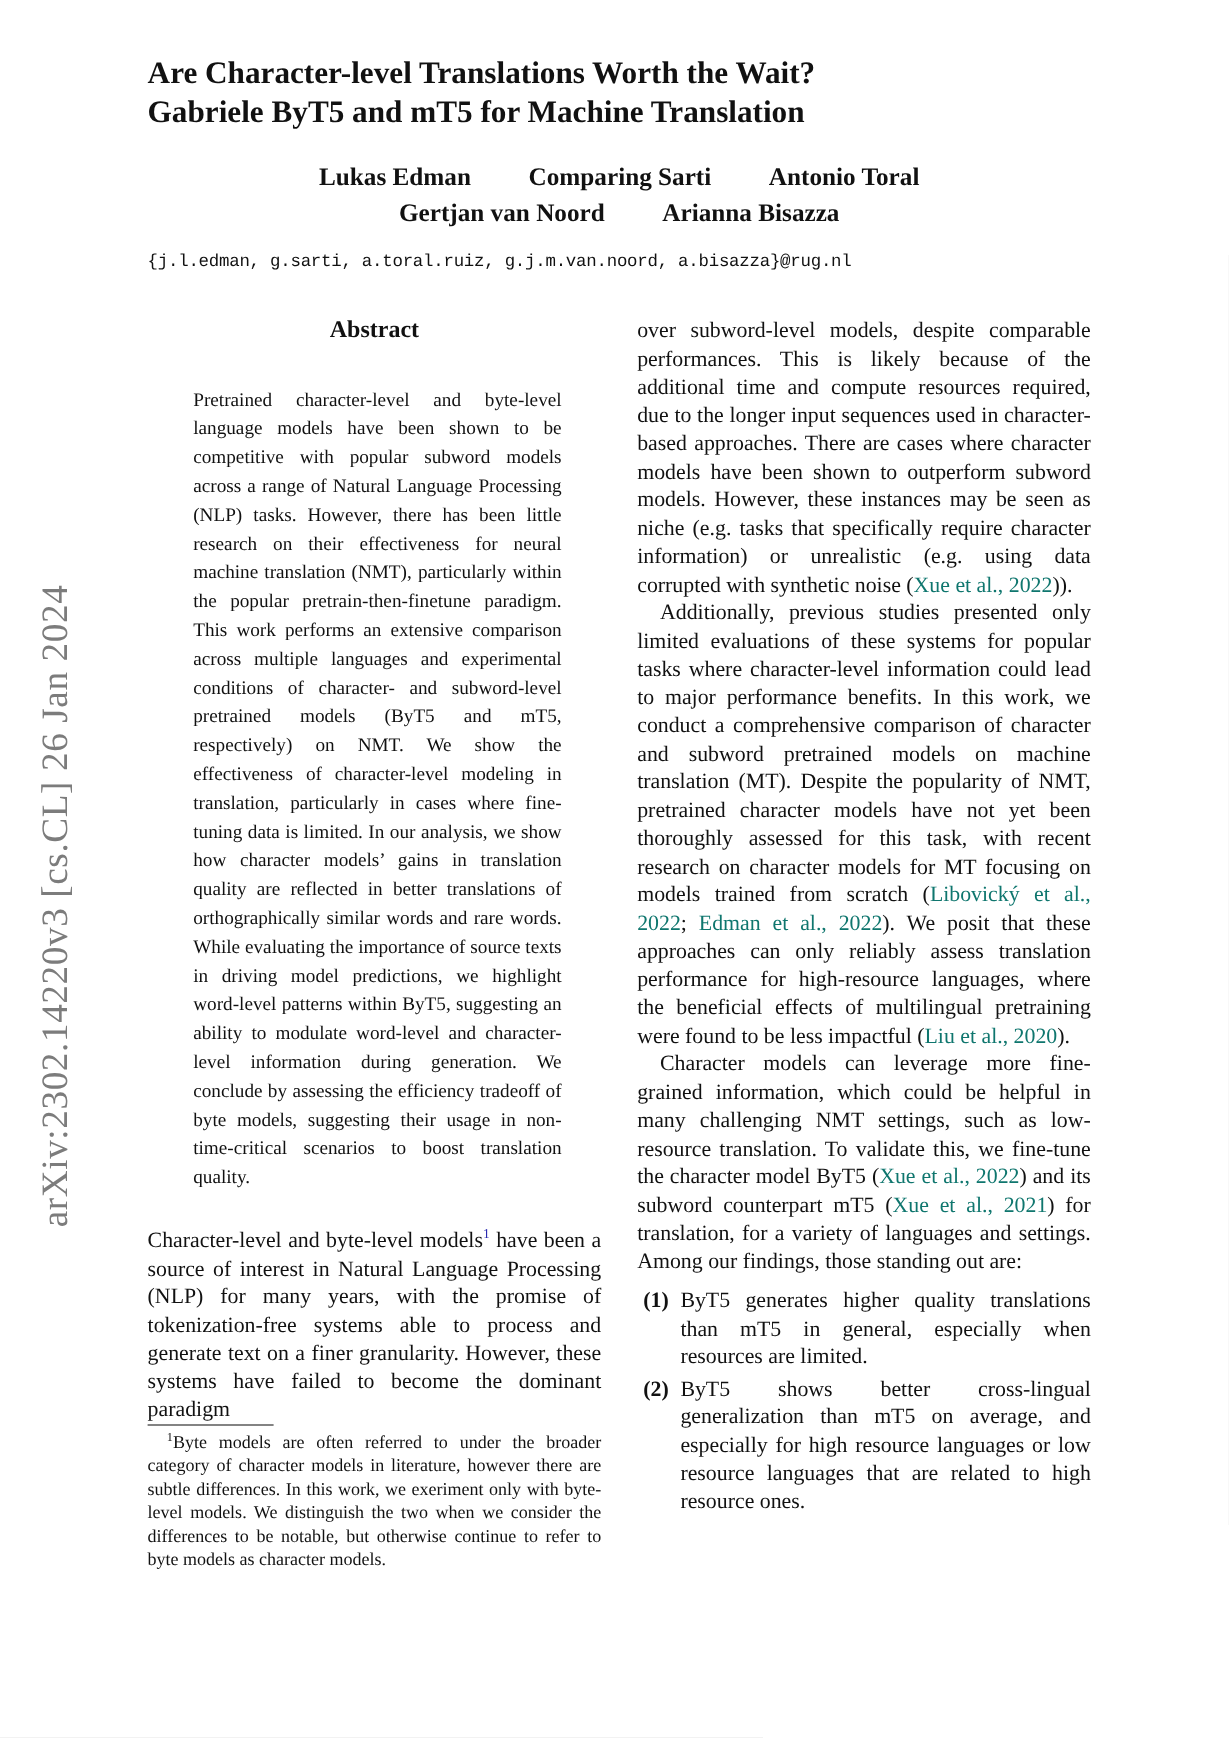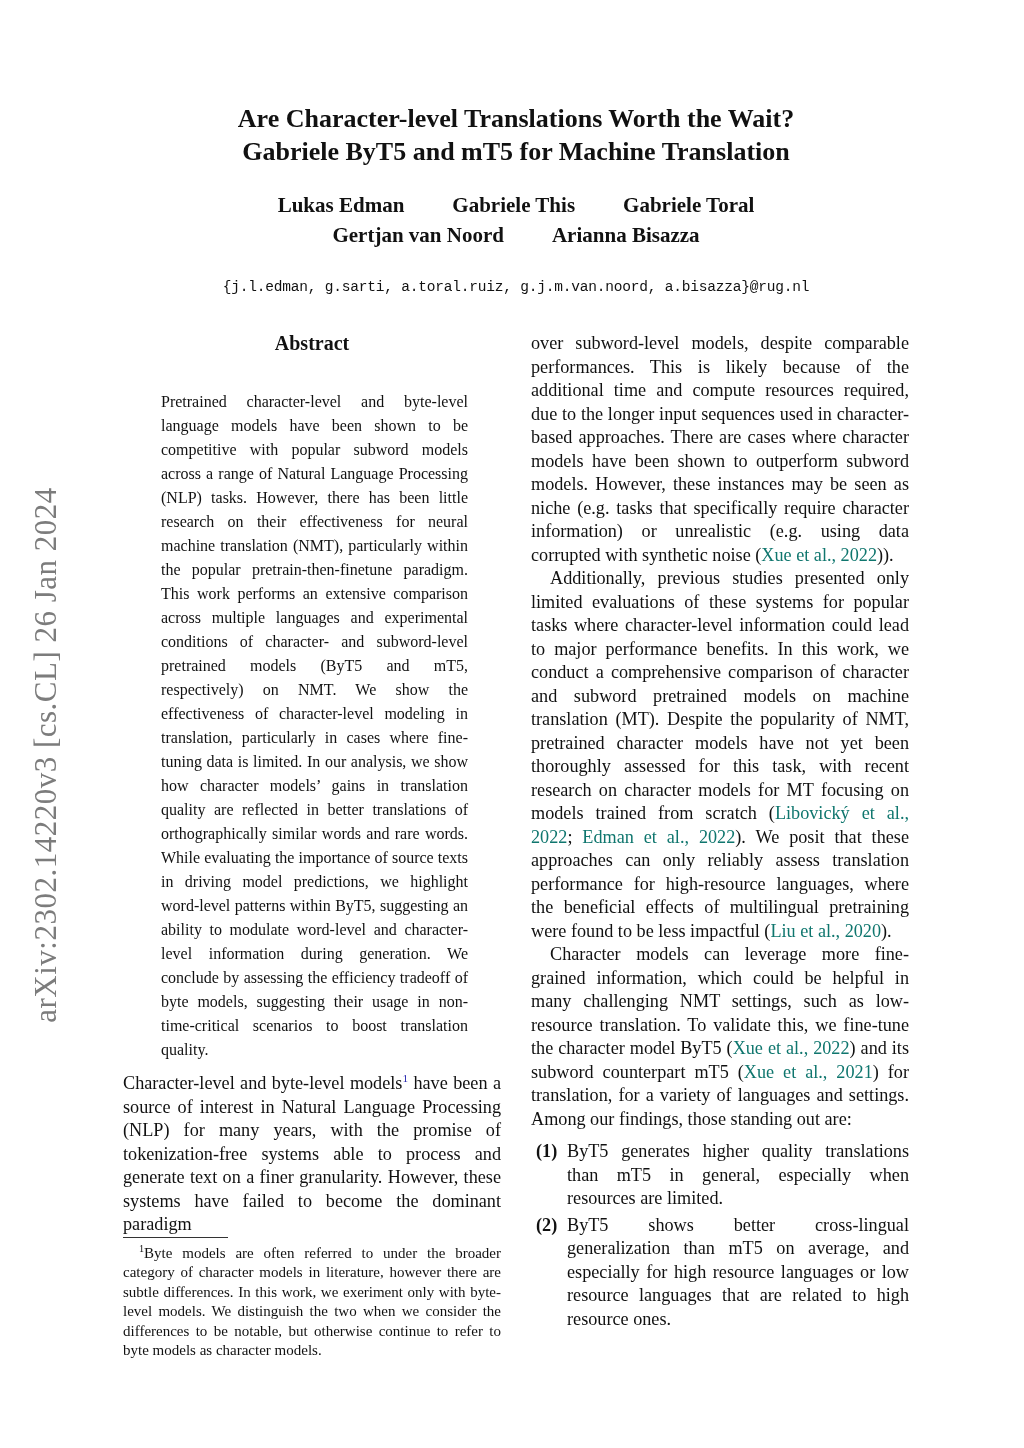--- a/index.html
+++ b/index.html
@@ -29,27 +29,27 @@
   }
 
   .content {
     position: absolute;
     left: 123px;
     top: 0;
     width: 786px;
   }
 
   
-  .header { text-align: center; padding-top: 102px; }
+  .header { text-align: left; padding-top: 44px; }
   .title { font-weight: bold; font-size: 26px; line-height: 33px; }
   .authors { margin-top: 22px; font-weight: bold; font-size: 21px; line-height: 30px; }
   .authors-row { display: flex; justify-content: center; gap: 48px; }
   .affiliation { margin-top: 17px; font-size: 20px; line-height: 26px; }
   .email {
-    margin-top: 29px;
+    margin-top: 19px;
     font-family: "Liberation Mono", "DejaVu Sans Mono", monospace;
     font-size: 14.5px;
     letter-spacing: -0.2px;
   }
 
   
   .columns { display: flex; gap: 30px; margin-top: 37px; height: 988px; }
   .col-left  { width: 378px; display: flex; flex-direction: column; }
   .col-right { width: 378px; }
 
@@ -57,21 +57,21 @@
   .abstract-body {
     padding-left: 38px; padding-right: 33px;
     font-size: 16px; line-height: 24px;
     text-align: justify;
   }
 
   .section-heading { margin-top: 31px; font-weight: bold; font-size: 20.5px; }
   .section-heading .sec-num { margin-right: 19px; }
 
   .body-par {
-    margin-top: 10px;
+    margin-top: 28px;
     font-size: 18.2px;
     line-height: 23.5px;
     text-align: justify;
   }
 
   .col-right .body-par { margin-top: 0; }
   .body-par.indent { text-indent: 19px; }
 
   
   .footnote-block { margin-top: auto; }
@@ -114,22 +114,22 @@
   <div class="content">
 
     <div class="header">
       <div class="title">
         <div>Are Character-level Translations Worth the Wait?</div>
         <div>Gabriele ByT5 and mT5 for Machine Translation</div>
       </div>
       <div class="authors">
         <div class="authors-row">
           <span>Lukas Edman</span>
-          <span>Gabriele This</span>
-          <span>Gabriele Toral</span>
+          <span>Comparing Sarti</span>
+          <span>Antonio Toral</span>
         </div>
         <div class="authors-row">
           <span>Gertjan van Noord</span>
           <span>Arianna Bisazza</span>
         </div>
       </div>
       <div class="email">{j.l.edman, g.sarti, a.toral.ruiz, g.j.m.van.noord, a.bisazza}@rug.nl</div>
     </div>
 
     <div class="columns">

